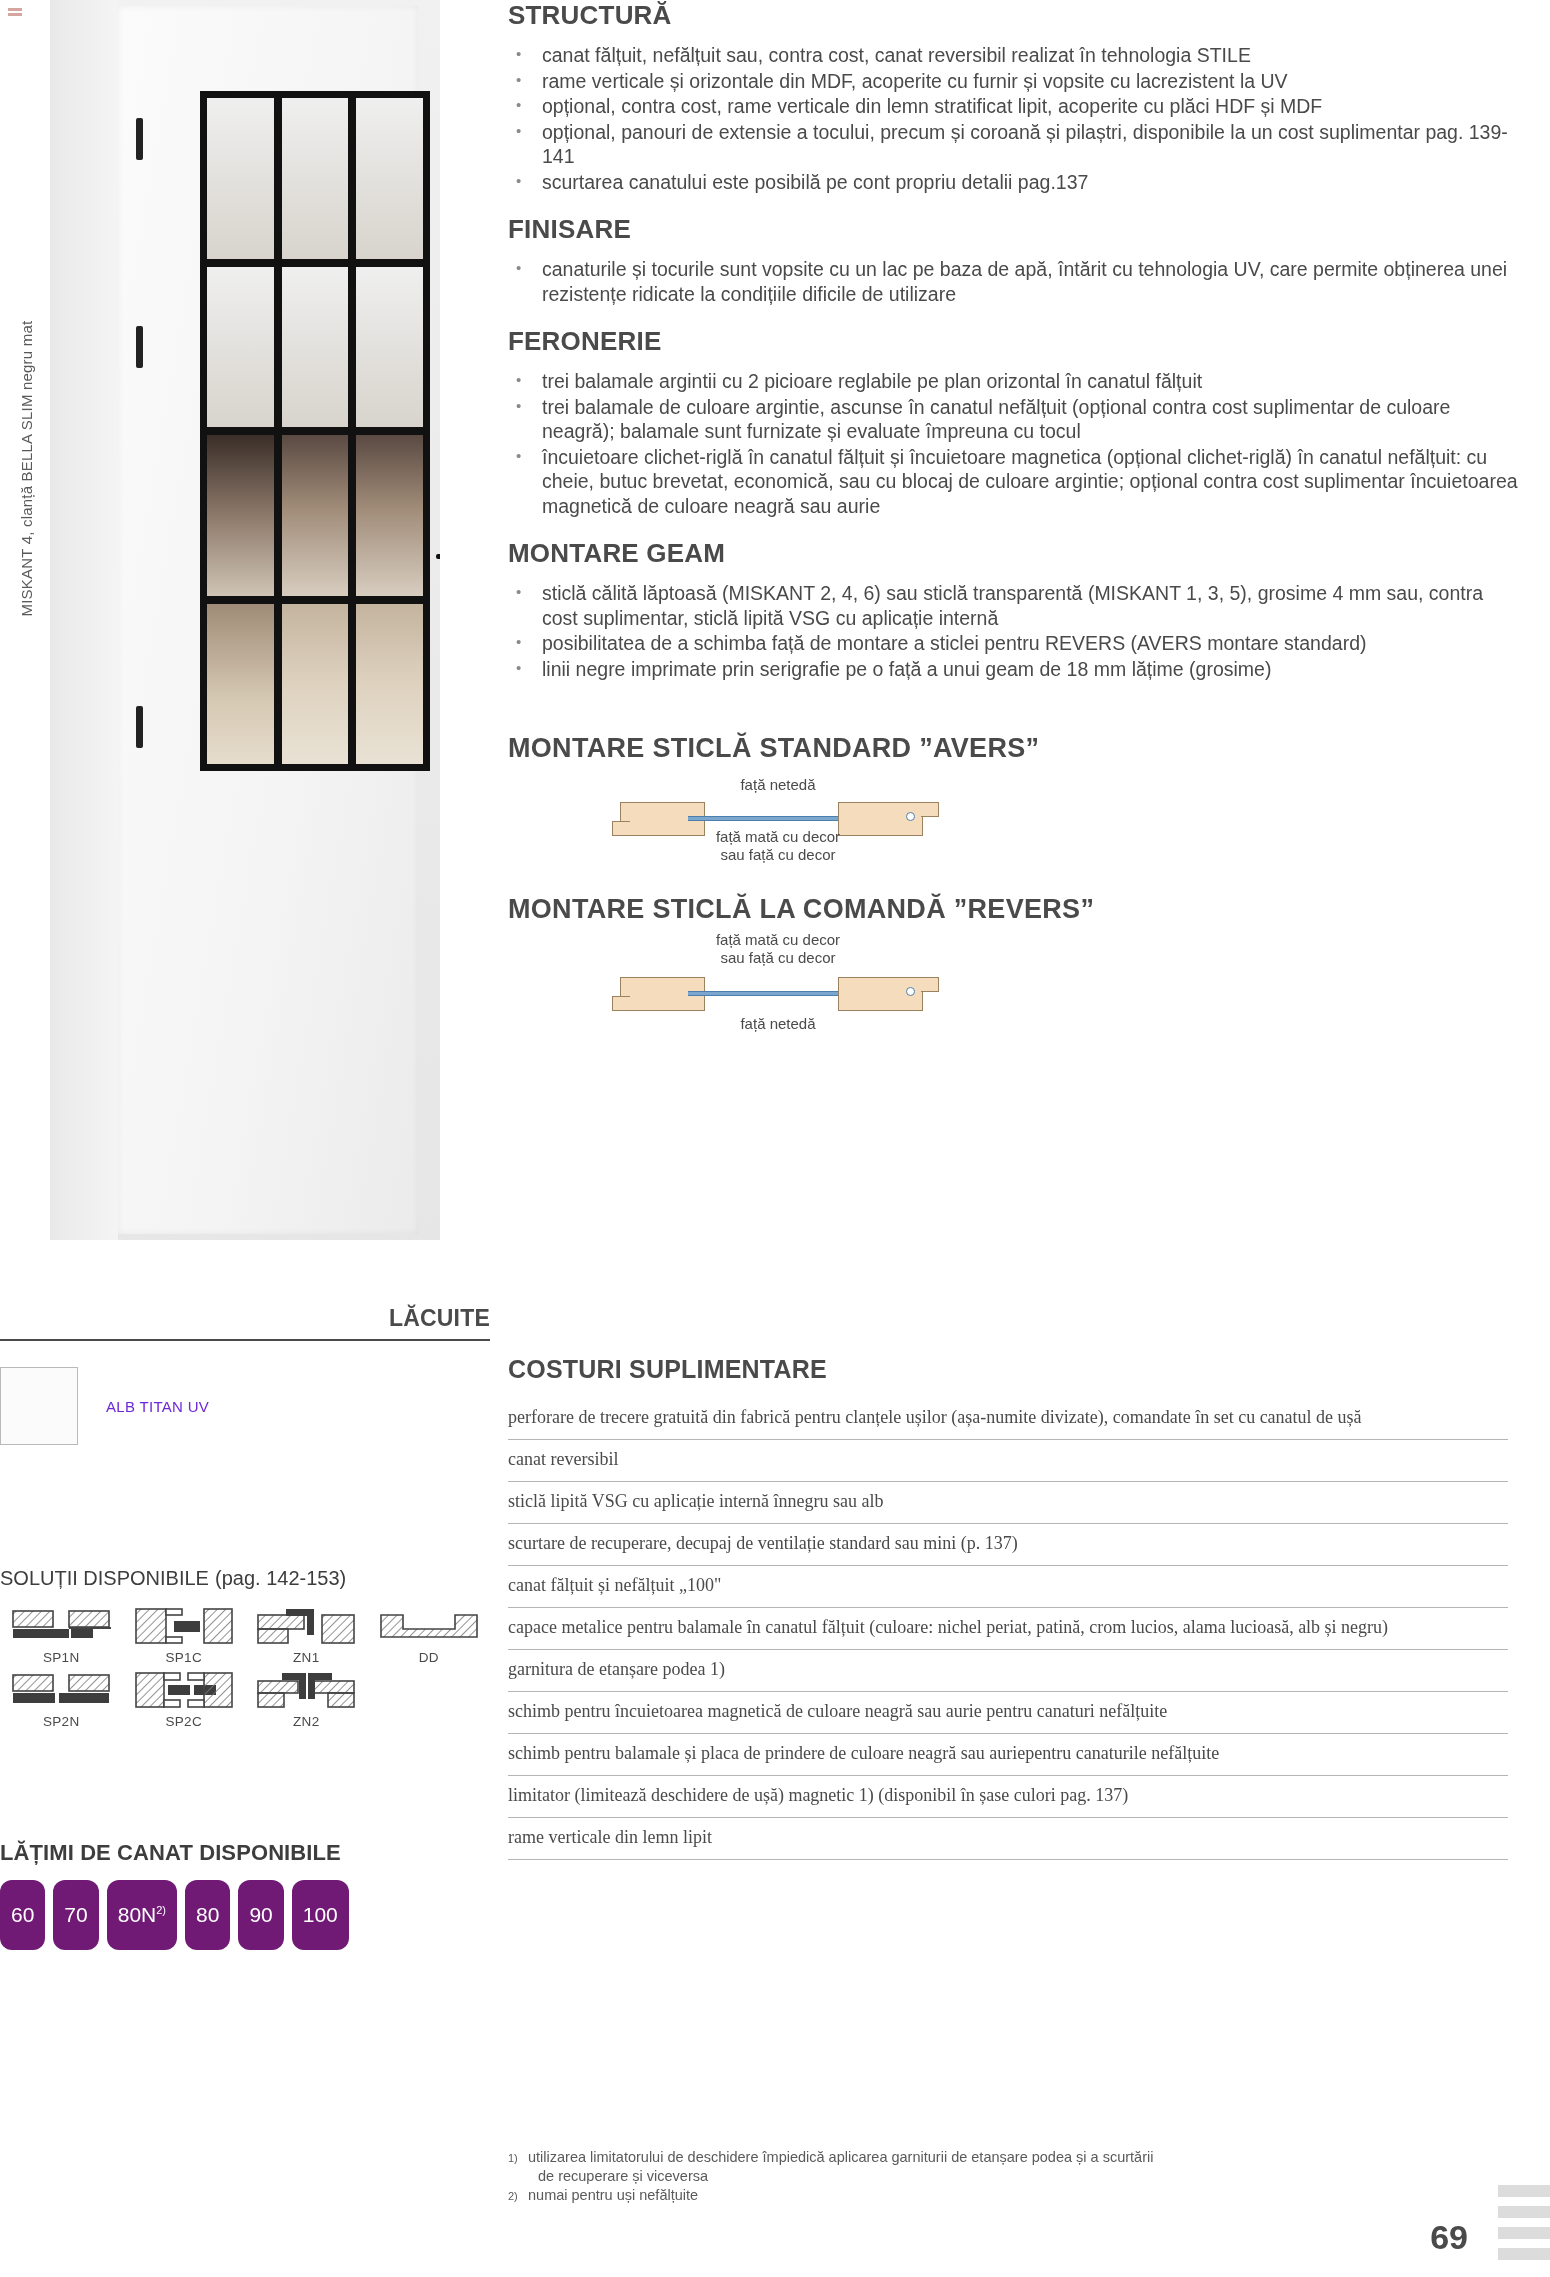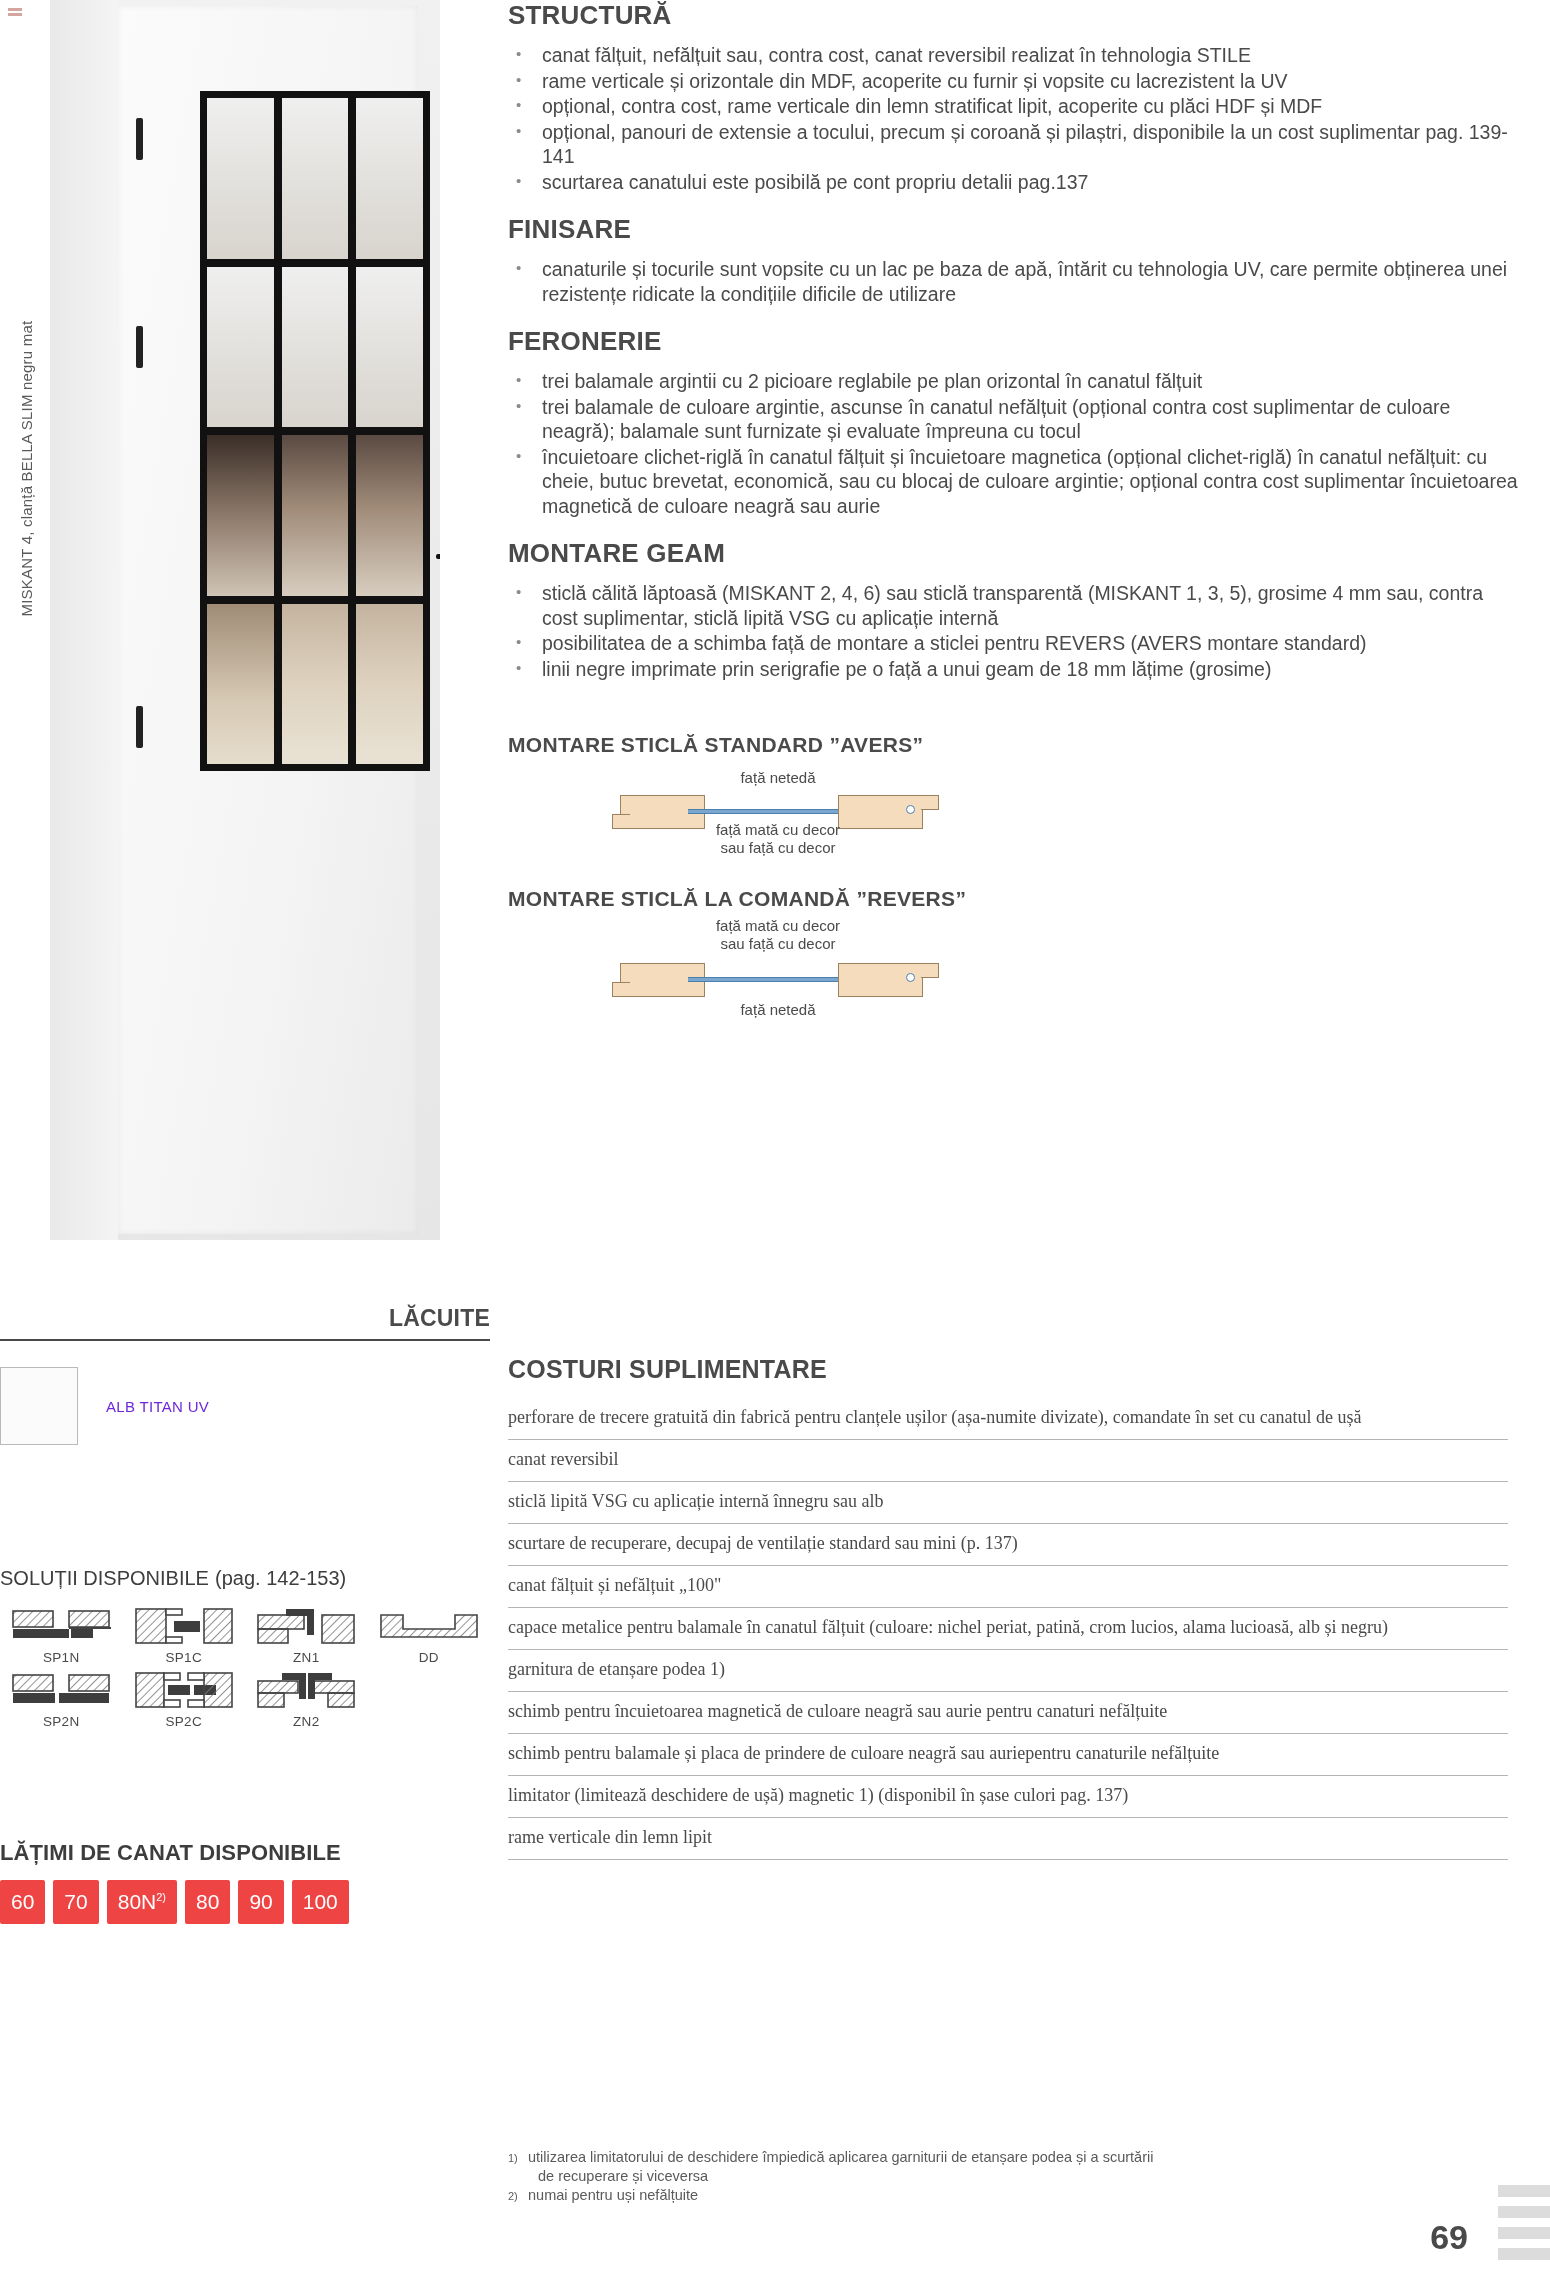--- a/index.html
+++ b/index.html
@@ -89,21 +89,21 @@
     margin-bottom: 1px;
   }
   ul.bul li:before {
     content: "•"; position: absolute; left: 8px; top: -1px;
     color: #8a8a8a; font-size: 15px;
   }
 
   
   .mount-wrap { margin-top: 52px; }
   .mount-title {
-    font-size: 21px; font-weight: bold; color: #4a4a4a;
+    font-size: 27px; font-weight: bold; color: #4a4a4a;
     letter-spacing: .3px; margin-bottom: 6px;
   }
   .diagram { position: relative; height: 96px; margin: 0 0 18px 0; }
   .diagram .blockL, .diagram .blockR {
     position: absolute; width: 85px; height: 34px;
     background: #f5dcbc; border: 1.5px solid #9a8160;
   }
   .diagram .notchL {
     position: absolute; width: 18px; height: 15px;
     background: #f5dcbc; border: 1.5px solid #9a8160; border-right: none;
@@ -147,22 +147,22 @@
     margin-top: 16px; row-gap: 6px;
   }
   .icon-cell { text-align: center; }
   .icon-cell .svgwrap { height: 42px; display:flex; align-items:center; justify-content:center;}
   .icon-cell .cap { font-size: 13.5px; color: #4a4a4a; margin-top: 1px; letter-spacing: .3px;}
 
   .latimi { position: absolute; left: 0; top: 1840px; width: 490px; }
   .latimi-head { font-size: 22px; font-weight: bold; color: #3d3d3d; letter-spacing: .1px;}
   .badges { display: flex; gap: 8px; margin-top: 14px; }
   .badge {
-    background: #ef4444; color: #fff; font-size: 21px;
-    padding: 10px 11px; min-width: 44px; text-align: center; border-radius: 2px;
+    background: #701a75; color: #fff; font-size: 21px;
+    padding: 23px 11px; min-width: 44px; text-align: center; border-radius: 12px;
   }
   .badge sup { font-size: 11px; }
 
   
   .costuri { position: absolute; left: 508px; top: 1355px; width: 1000px; }
   .costuri h2 {
     font-size: 25px; font-weight: bold; color: #4a4a4a; margin-bottom: 14px;
     letter-spacing: .2px;
   }
   .cost-row {

